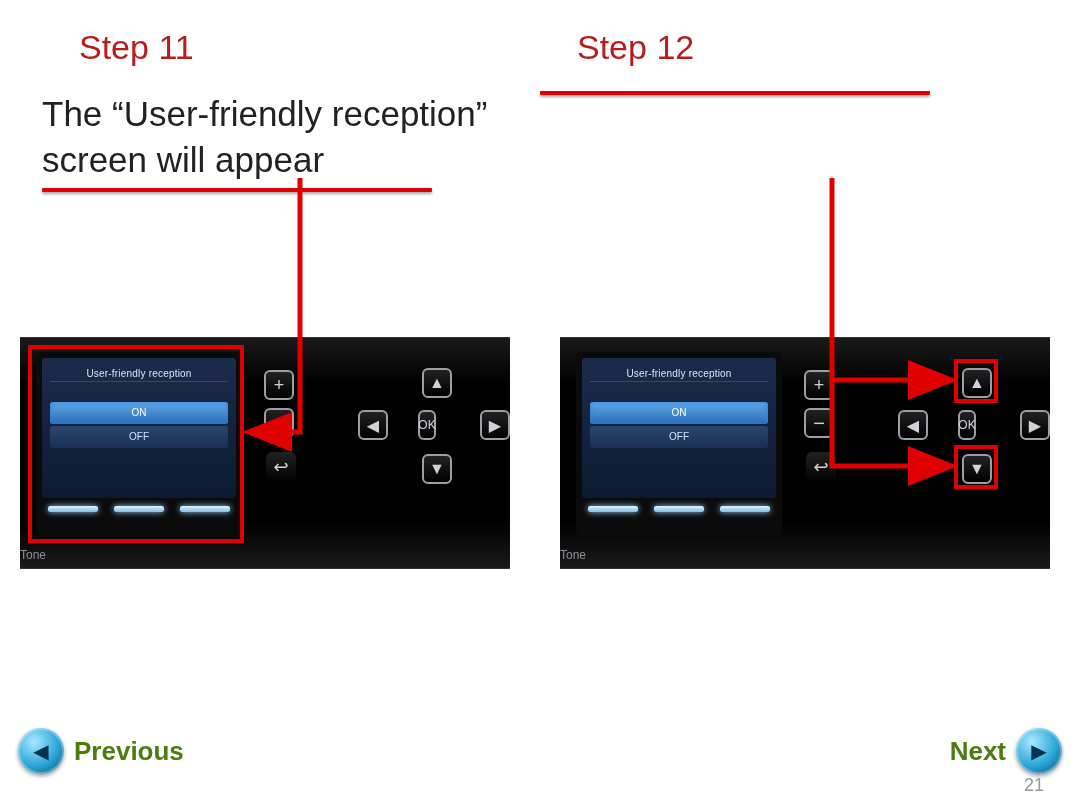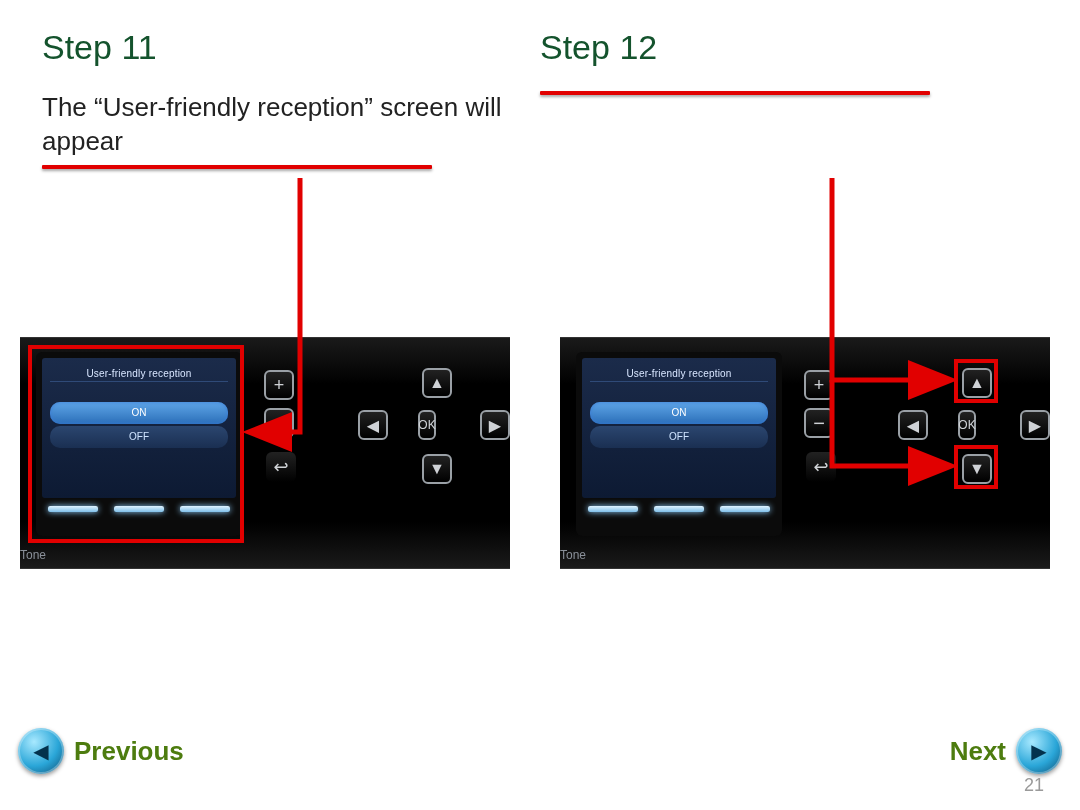--- a/index.html
+++ b/index.html
@@ -20,25 +20,26 @@
     position: absolute;
     top: 28px;
     width: 480px;
   }
   .col.left  { left: 42px; }
   .col.right { left: 540px; }
 
   .step-title {
     font-size: 34px;
     font-weight: 400;
-    color: #14532d;
+    color: #b91c1c;
     margin-bottom: 24px;
+    margin-left: 37px;
   }
   .step-desc {
-    font-size: 26px;
+    font-size: 35px;
     line-height: 1.3;
     color: #222;
     margin-bottom: 6px;
   }
   .underline {
     height: 4px;
     width: 390px;
     background: #e10000;
     border-radius: 1px;
     box-shadow: 0 2px 3px rgba(0,0,0,.35);
@@ -82,21 +83,21 @@
     color: #d8e6ff;
     padding: 4px 0 2px;
     border-bottom: 1px solid #2f4a78;
     margin-bottom: 20px;
     letter-spacing: .2px;
   }
   .optrow {
     height: 22px;
     line-height: 22px;
     margin: 2px 0;
-    border-radius: 10px;
+    border-radius: 3px;
     font-size: 10px;
     color: #cfe4ff;
     background: linear-gradient(#2b466f,#1a2f52);
   }
   .optrow.sel {
     background: linear-gradient(#5fa6e8,#2b6fb8);
     color: #fff;
     box-shadow: 0 0 4px #3a7bd5 inset;
   }
   .softkeys {

